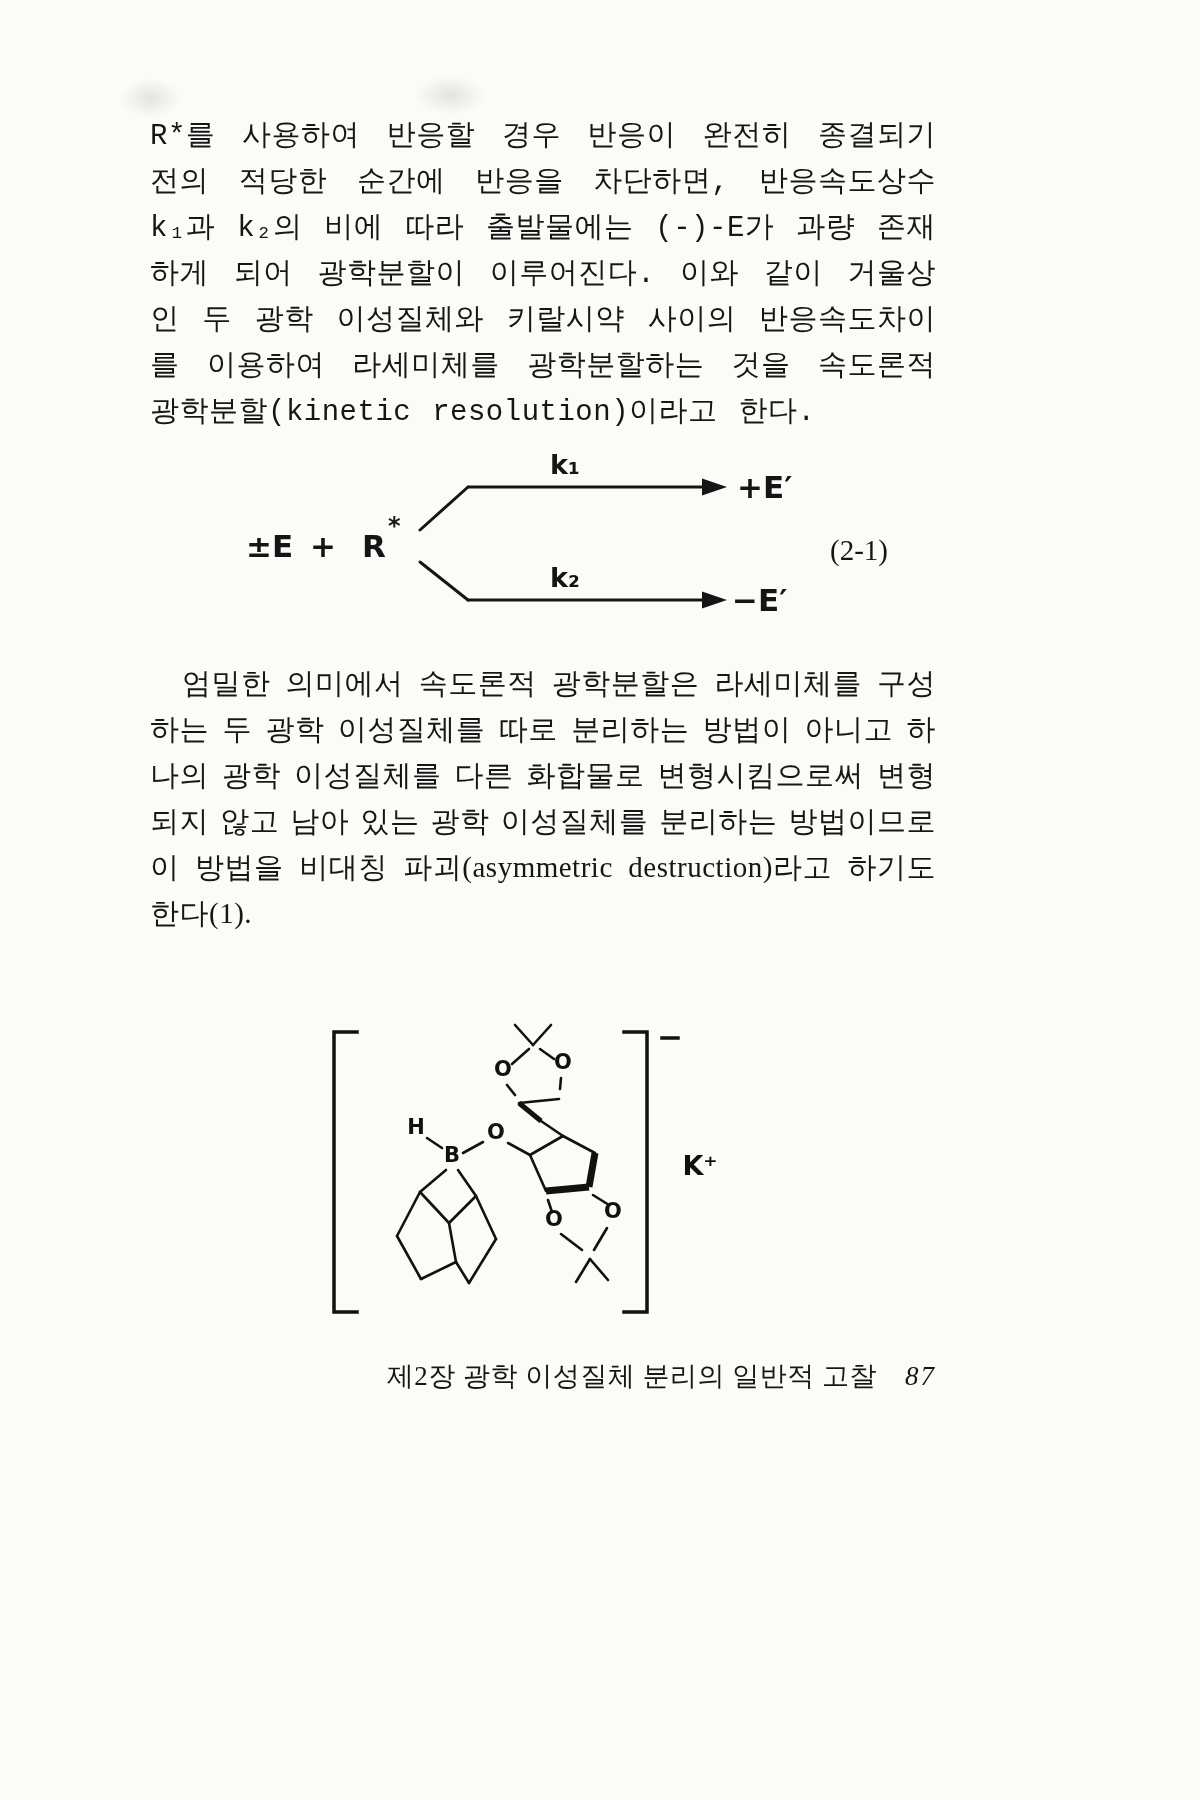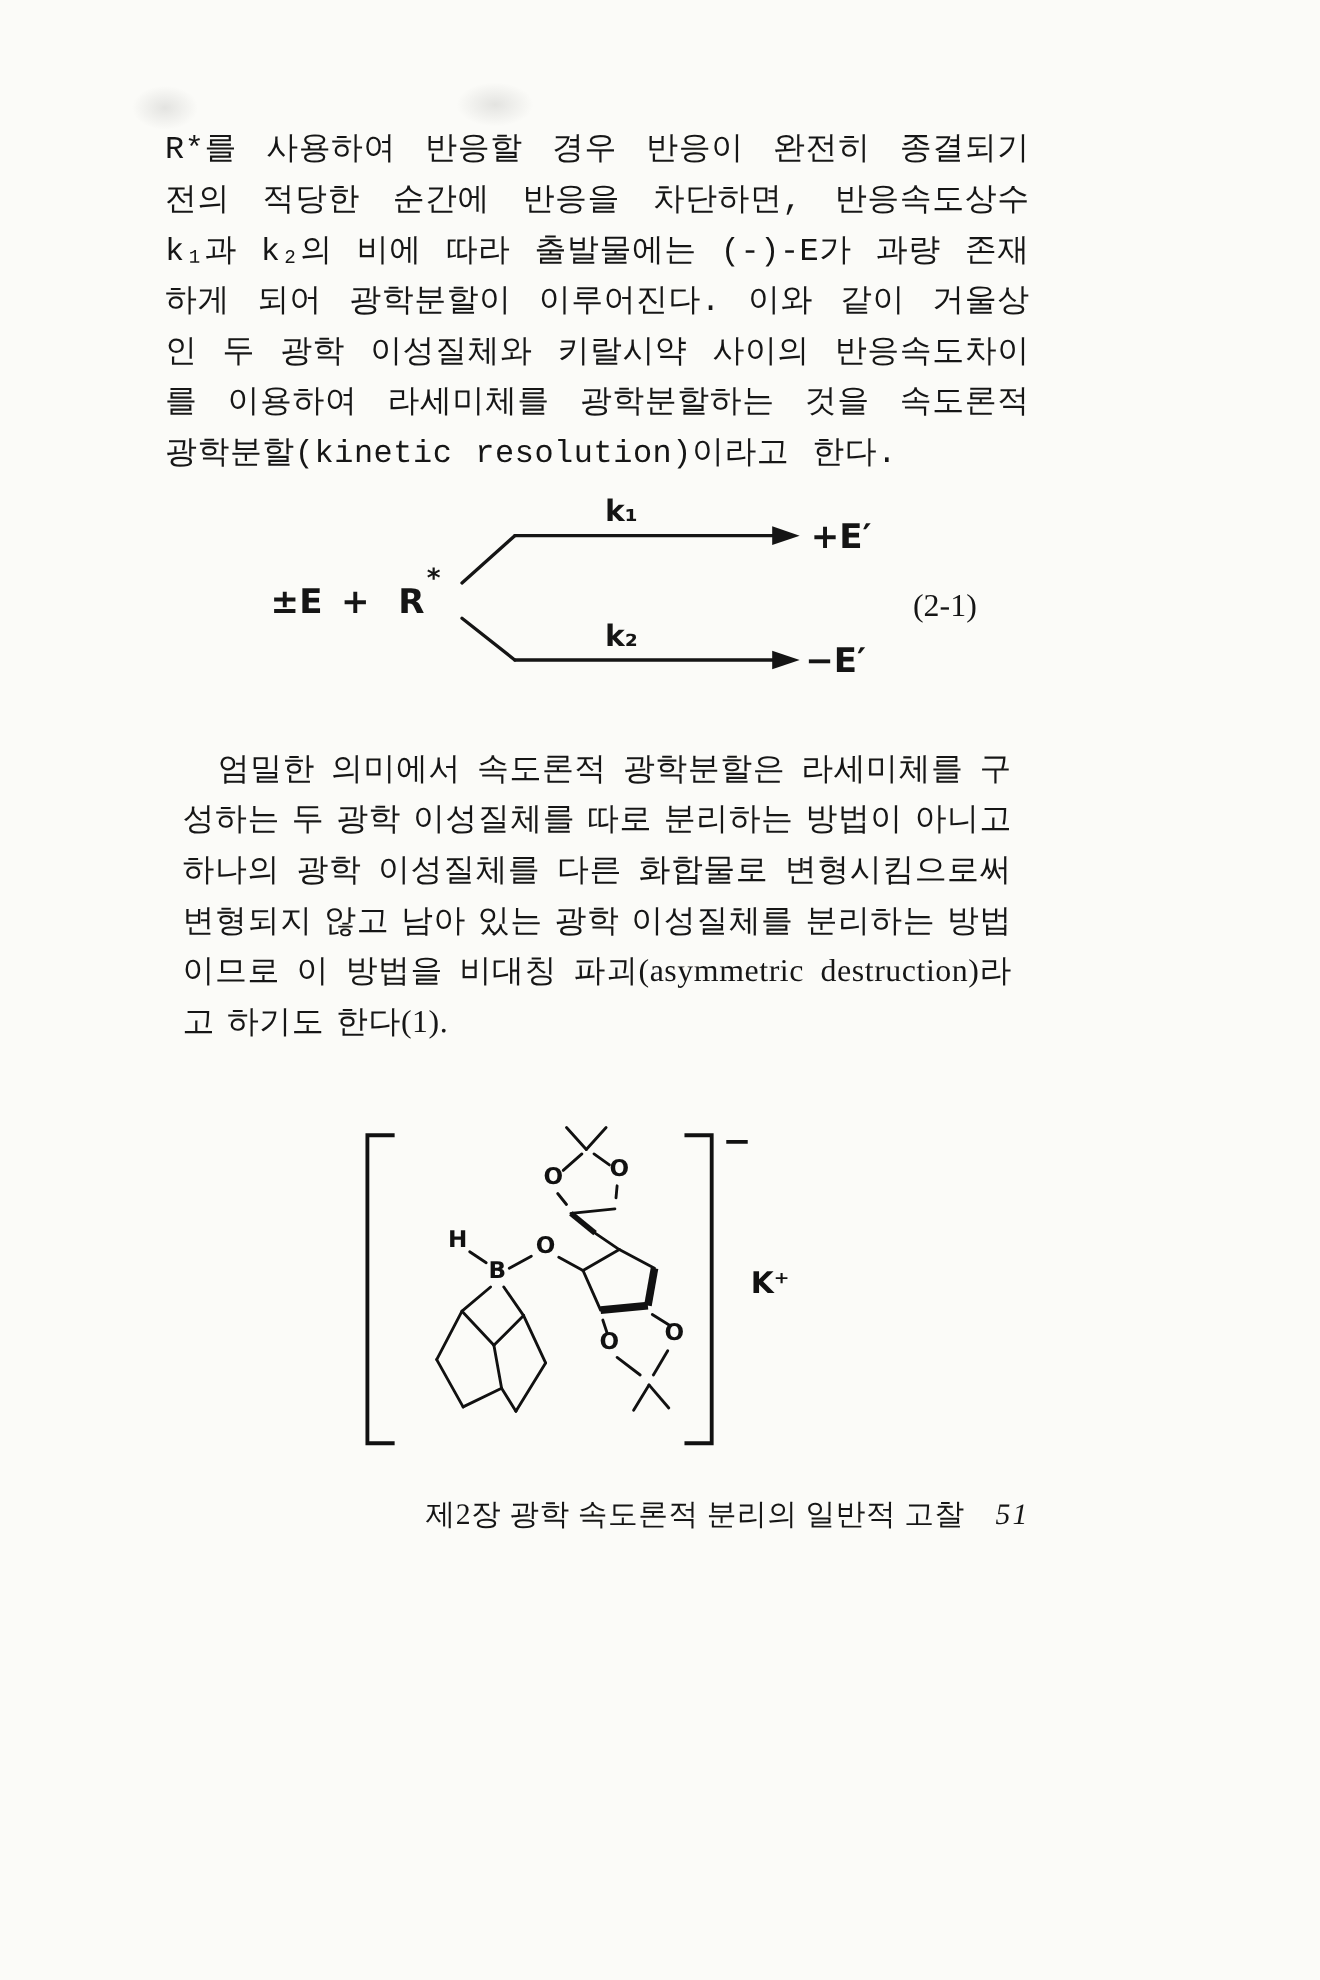--- a/index.html
+++ b/index.html
@@ -28,21 +28,21 @@
     line-height: 46px;
     text-align: justify;
     letter-spacing: 0.5px;
     word-spacing: 3px;
     font-family: Liberation Mono, monospace;
   }
   #para1 { top: 114px; }
 
   .flow2 { position: absolute; left: 150px; top: 660px; width: 786px; }
   .flow2 p {
-    margin: 16px;
+    margin: 0;
     font-size: 29px;
     line-height: 46px;
     text-align: justify;
     letter-spacing: 0.5px;
     word-spacing: 3px;
   }
   .indent { text-indent: 1.1em; }
 
   .scheme { position: absolute; left: 0; top: 430px; width: 1200px; height: 230px; }
   .scheme text { font-family: "DejaVu Sans", sans-serif; font-weight: bold; fill: #151515; }
@@ -163,16 +163,16 @@
     <text x="152" y="150">B</text>
     <text x="196" y="127">O</text>
     <text x="203" y="64">O</text>
     <text x="263" y="57">O</text>
     <text x="254" y="214">O</text>
     <text x="313" y="206">O</text>
     <text class="ion" x="400" y="163">K⁺</text>
   </svg>
 
   <div class="footer">
-    <span>제2장 광학 속도론적 분리의 일반적 고찰</span><span class="pagenum">51</span>
+    <span>제2장 광학 이성질체 분리의 일반적 고찰</span><span class="pagenum">87</span>
   </div>
 
 </div>
 
 </body></html>

